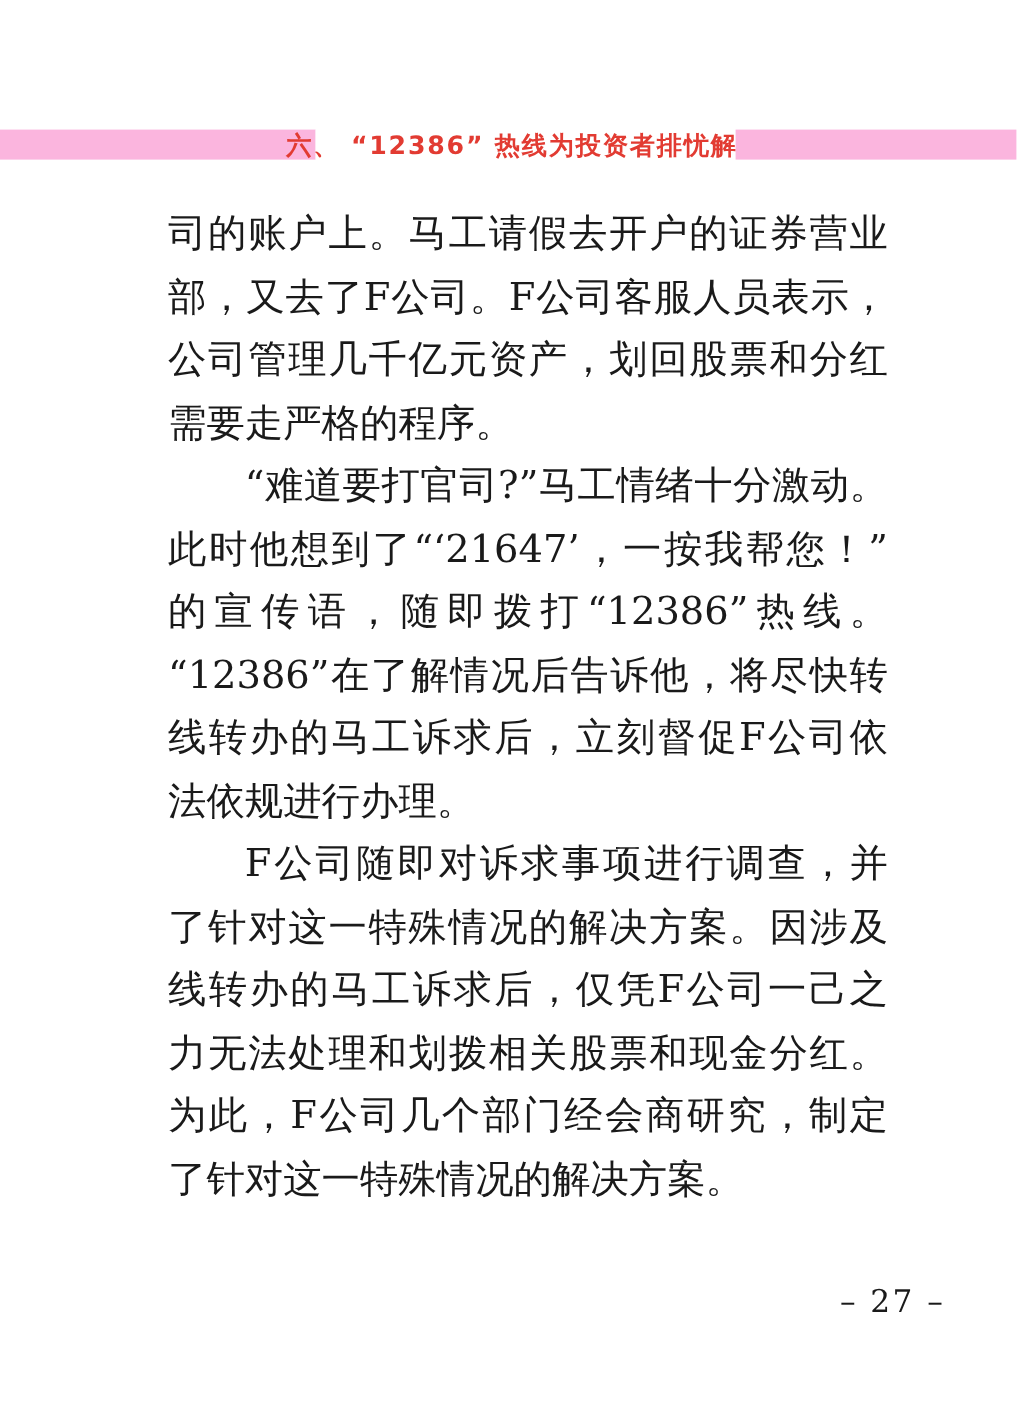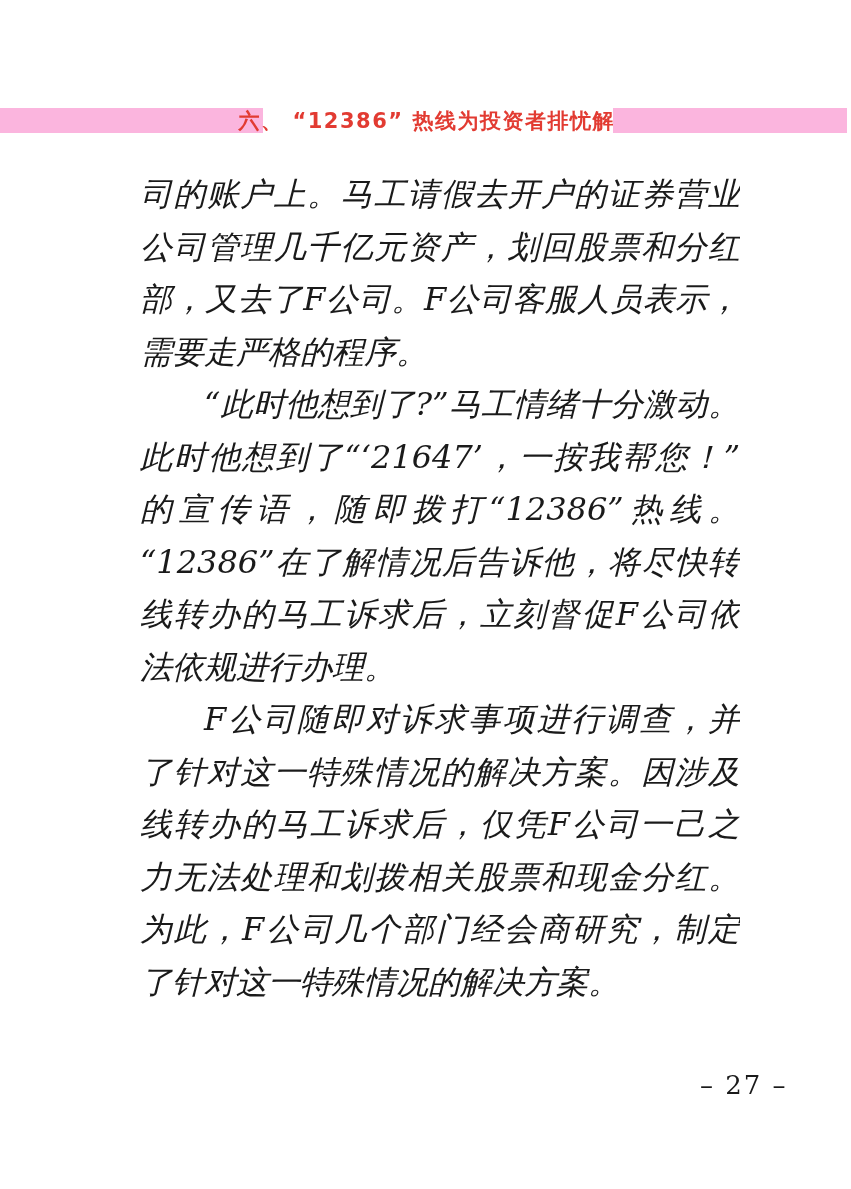--- a/index.html
+++ b/index.html
@@ -39,21 +39,20 @@
   }
   
   .body-text{
     position:absolute;left:140px;top:168px;width:600px;
     color:var(--text-color);
     font-size:32px;
   }
   .line{
     height:52.5px;line-height:52.5px;
     overflow:hidden;
-    font-style:italic;
   }
   .line.just{
     text-align:justify;
     text-align-last:justify;
     text-justify:inter-character;
   }
   .line.end{text-align:left;}
   .line.indent{text-indent:2em;}
   
   .page-number{
@@ -73,25 +72,25 @@
     <div class="bar-seg left"></div>
     <div class="title-wrap">
       <h1 class="chapter-title">六、 “12386” 热线为投资者排忧解难</h1>
     </div>
     <div class="bar-seg right"></div>
   </div>
 
   <div class="body-text">
 
     <div class="line just">司的账户上。马工请假去开户的证券营业</div>
+    <div class="line just">部，又去了F公司。F公司客服人员表示，</div>
     <div class="line just">公司管理几千亿元资产，划回股票和分红</div>
-    <div class="line just">部，又去了F公司。F公司客服人员表示，</div>
     <div class="line end">需要走严格的程序。</div>
 
-    <div class="line just indent">“此时他想到了?”马工情绪十分激动。</div>
+    <div class="line just indent">“难道要打官司?”马工情绪十分激动。</div>
     <div class="line just">此时他想到了“‘21647’，一按我帮您！”</div>
     <div class="line just">的宣传语，随即拨打“12386”热线。</div>
     <div class="line just">“12386”在了解情况后告诉他，将尽快转</div>
     <div class="line just">线转办的马工诉求后，立刻督促F公司依</div>
     <div class="line end">法依规进行办理。</div>
 
     <div class="line just indent">F公司随即对诉求事项进行调查，并</div>
     <div class="line just">了针对这一特殊情况的解决方案。因涉及</div>
     <div class="line just">线转办的马工诉求后，仅凭F公司一己之</div>
     <div class="line just">力无法处理和划拨相关股票和现金分红。</div>

